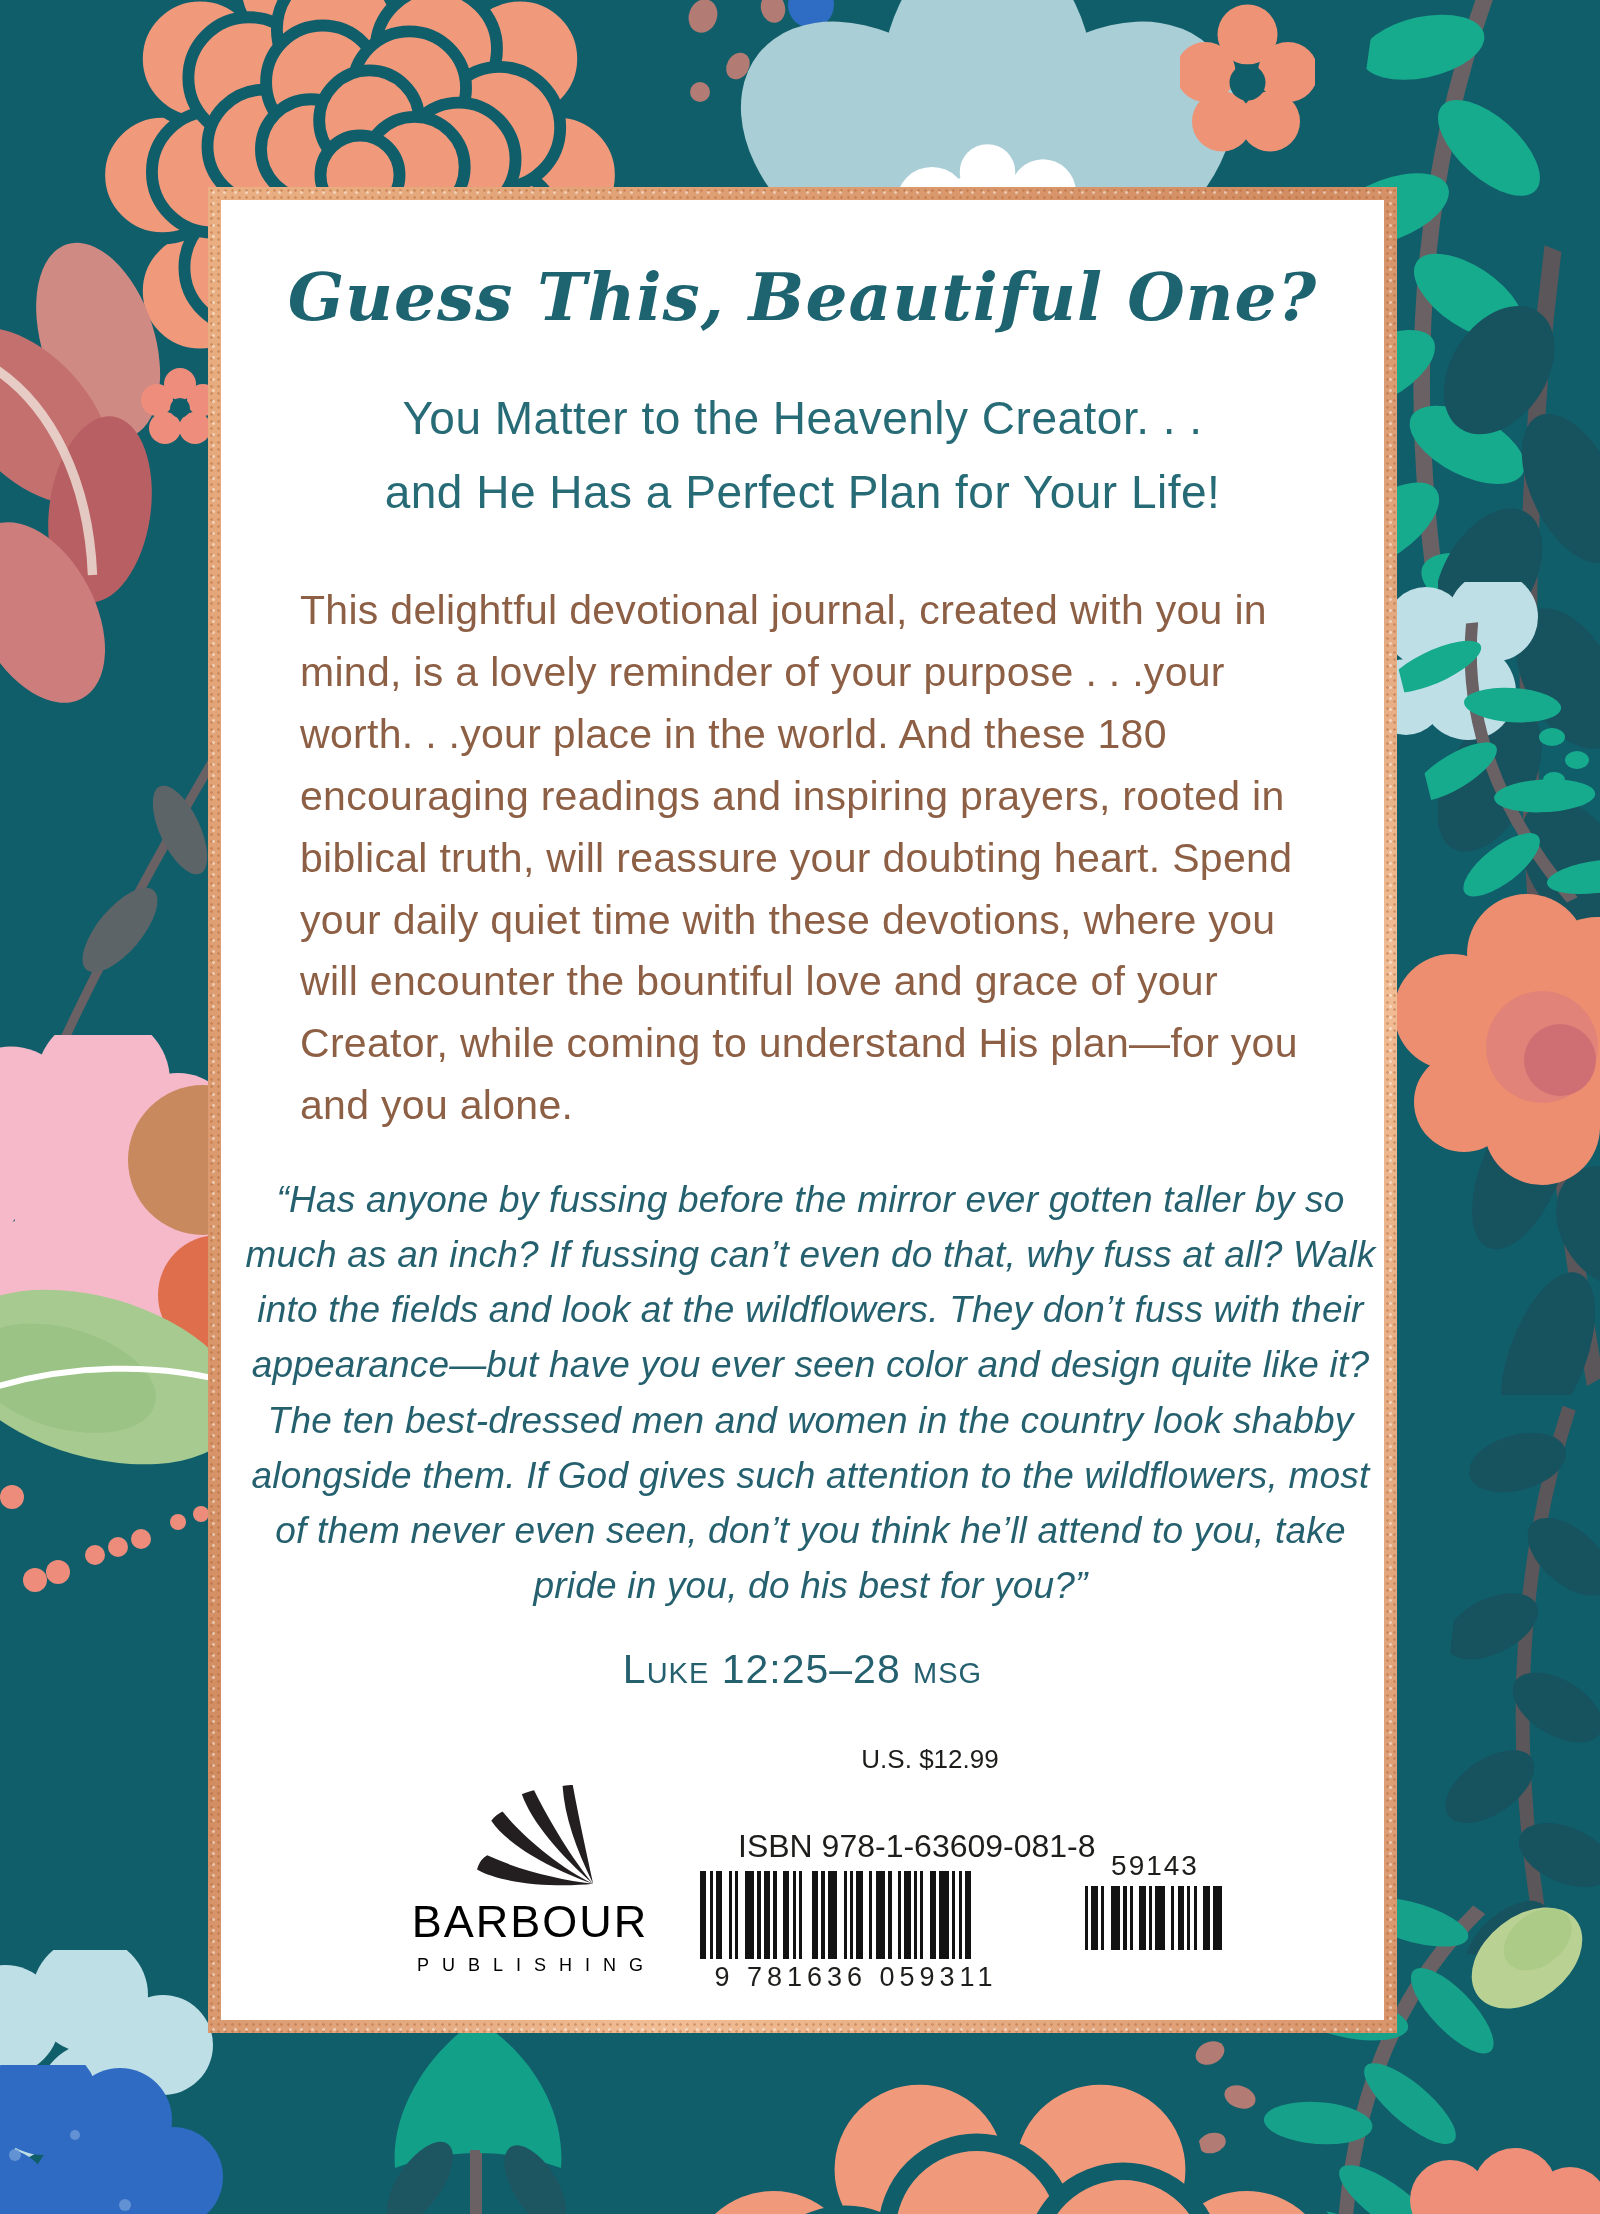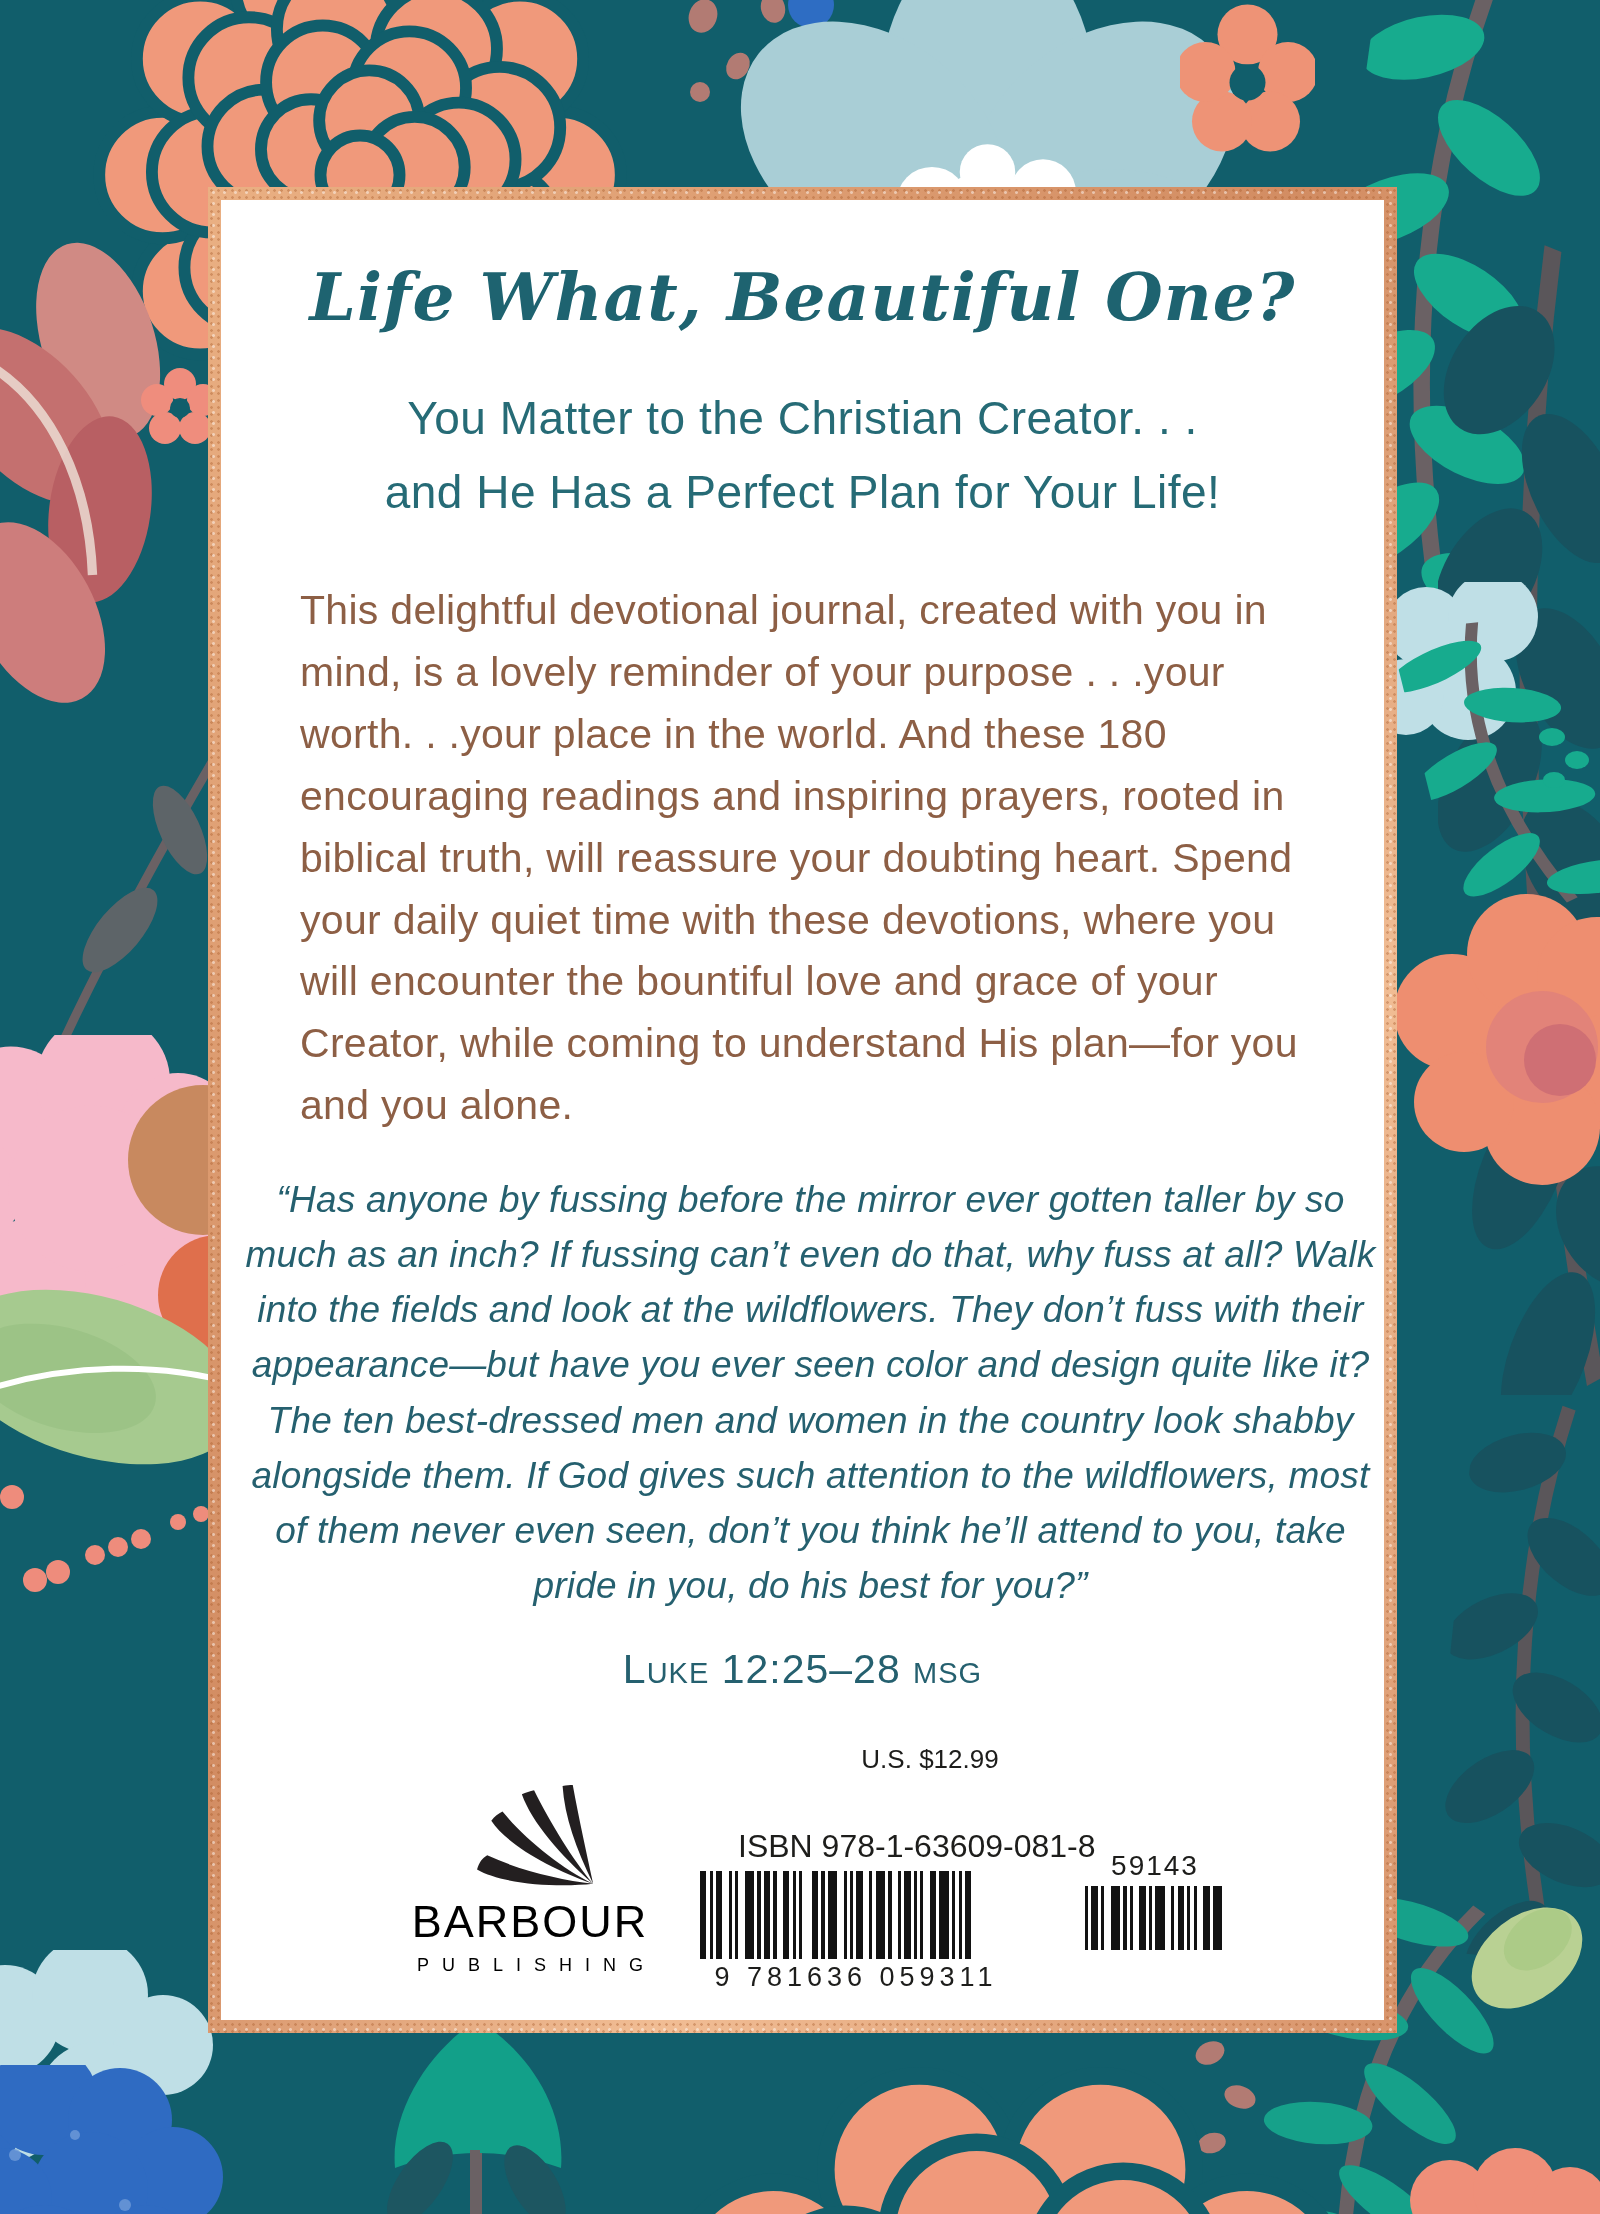--- a/index.html
+++ b/index.html
@@ -371,24 +371,24 @@
         <circle cx="50" cy="55" r="40"></circle>
           <circle cx="115" cy="45" r="42"></circle>
           <circle cx="170" cy="60" r="38"></circle>
       </g>
     </svg>
   </div>
 
   <div class="panel">
     <div class="panel-inner">
 
-      <h1 class="title">Life What, Beautiful One?</h1>
+      <h1 class="title">Guess This, Beautiful One?</h1>
 
       <div class="subtitle">
-        <div>You Matter to the Christian Creator. . .</div>
+        <div>You Matter to the Heavenly Creator. . .</div>
         <div>and He Has a Perfect Plan for Your Life!</div>
       </div>
 
       <p class="desc">This delightful devotional journal, created with you in mind, is a lovely reminder of your purpose . . .your worth. . .your place in the world. And these 180 encouraging readings and inspiring prayers, rooted in biblical truth, will reassure your doubting heart. Spend your daily quiet time with these devotions, where you will encounter the bountiful love and grace of your Creator, while coming to understand His plan—for you and you alone.</p>
 
       <p class="quote">“Has anyone by fussing before the mirror ever gotten taller by so much as an inch? If fussing can’t even do that, why fuss at all? Walk into the fields and look at the wildflowers. They don’t fuss with their appearance—but have you ever seen color and design quite like it? The ten best-dressed men and women in the country look shabby alongside them. If God gives such attention to the wildflowers, most of them never even seen, don’t you think he’ll attend to you, take pride in you, do his best for you?”</p>
 
       <div class="ref">Luke 12:25–28 msg</div>
 
 

